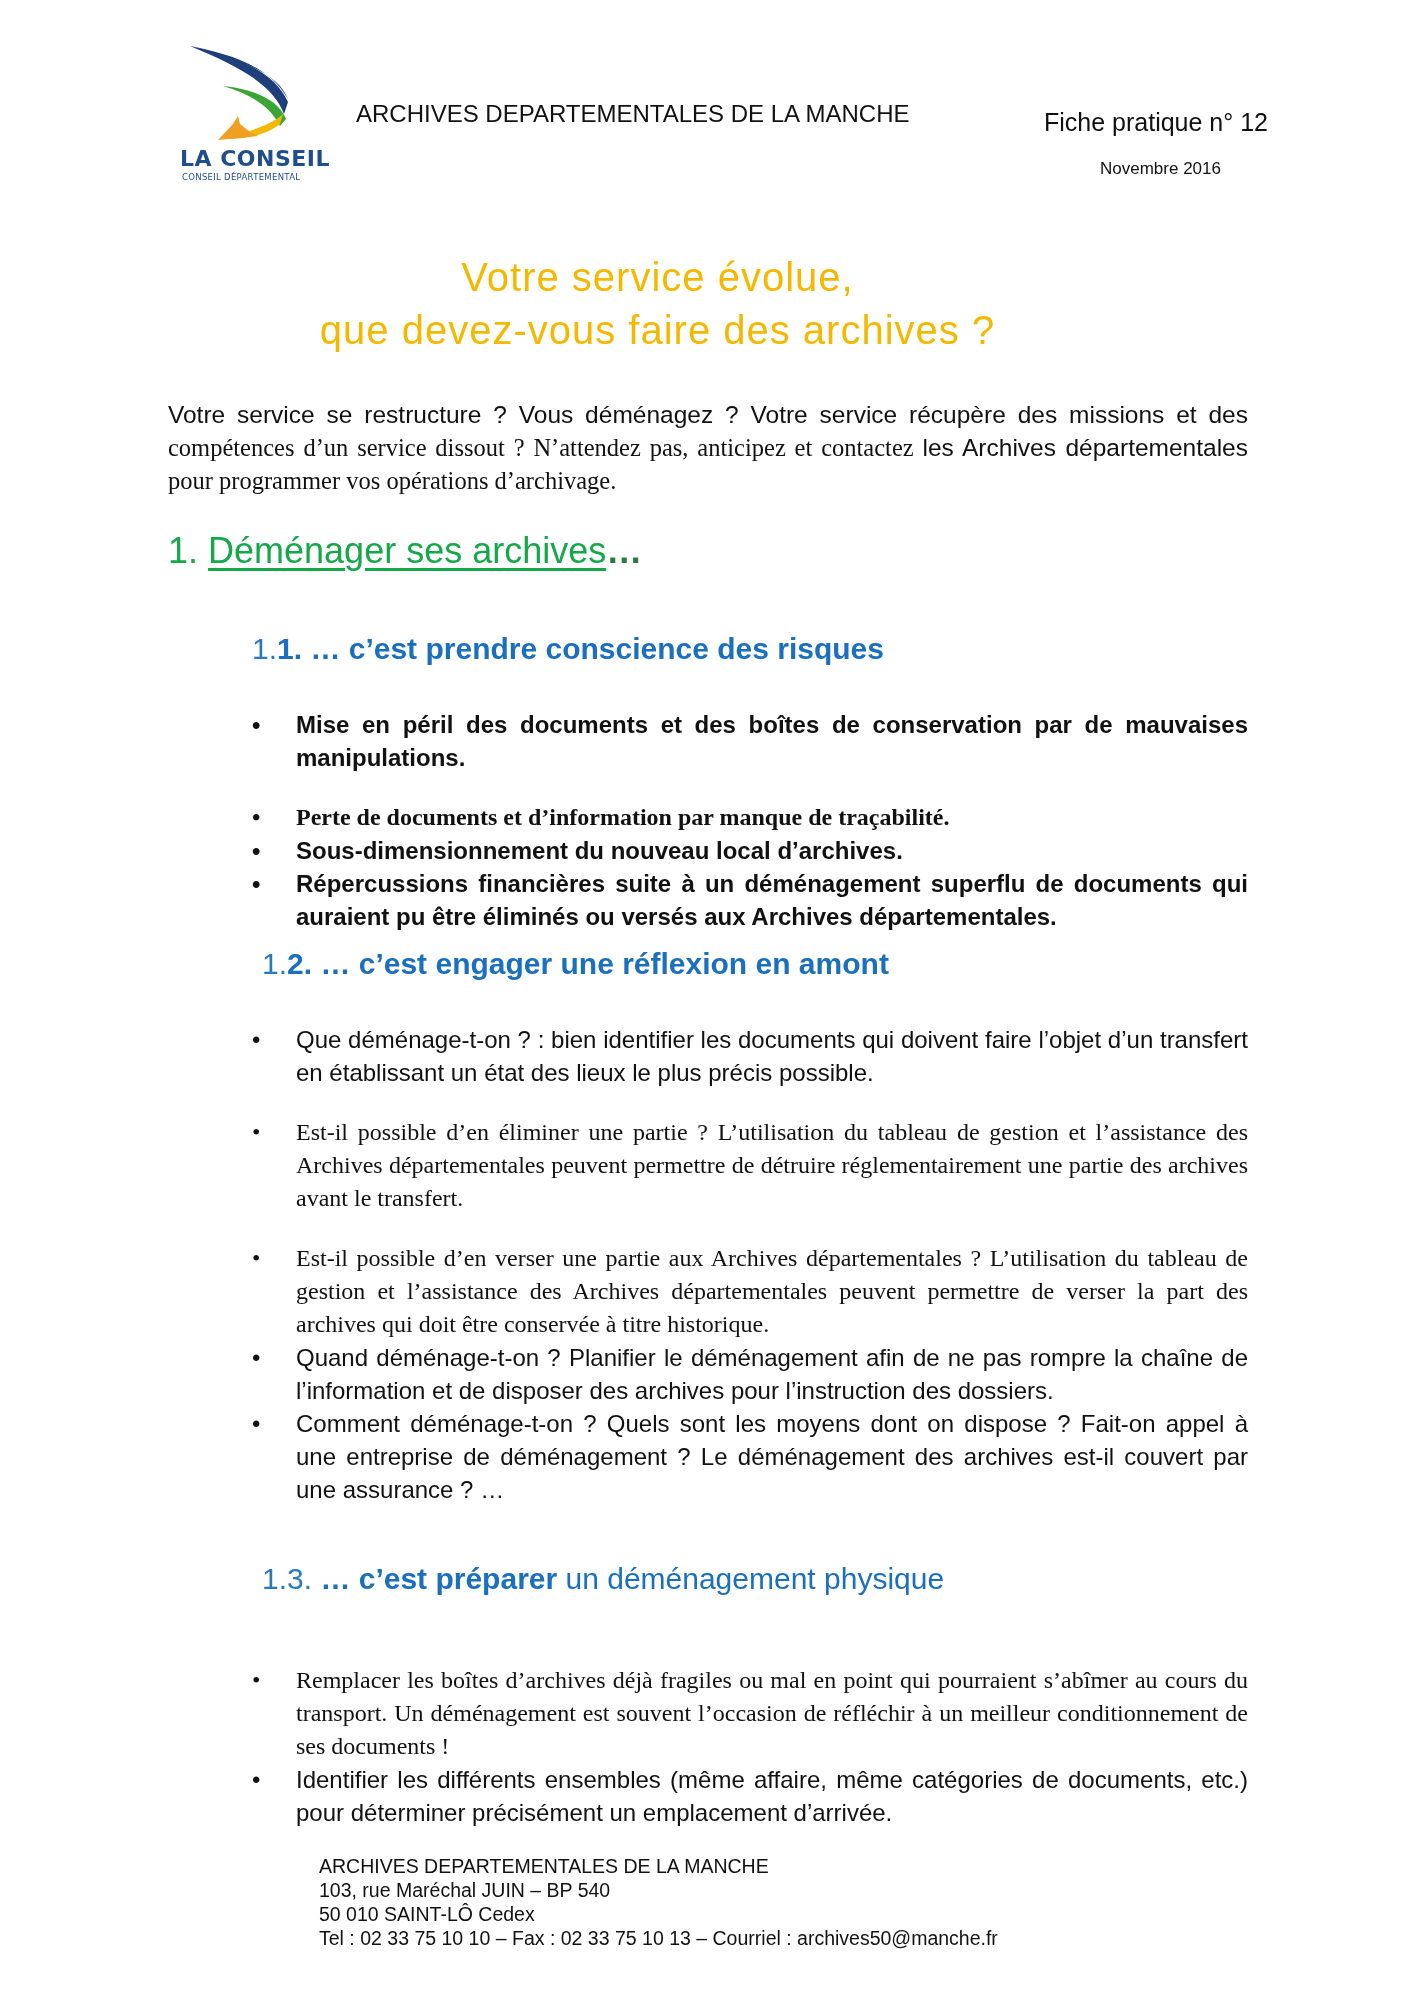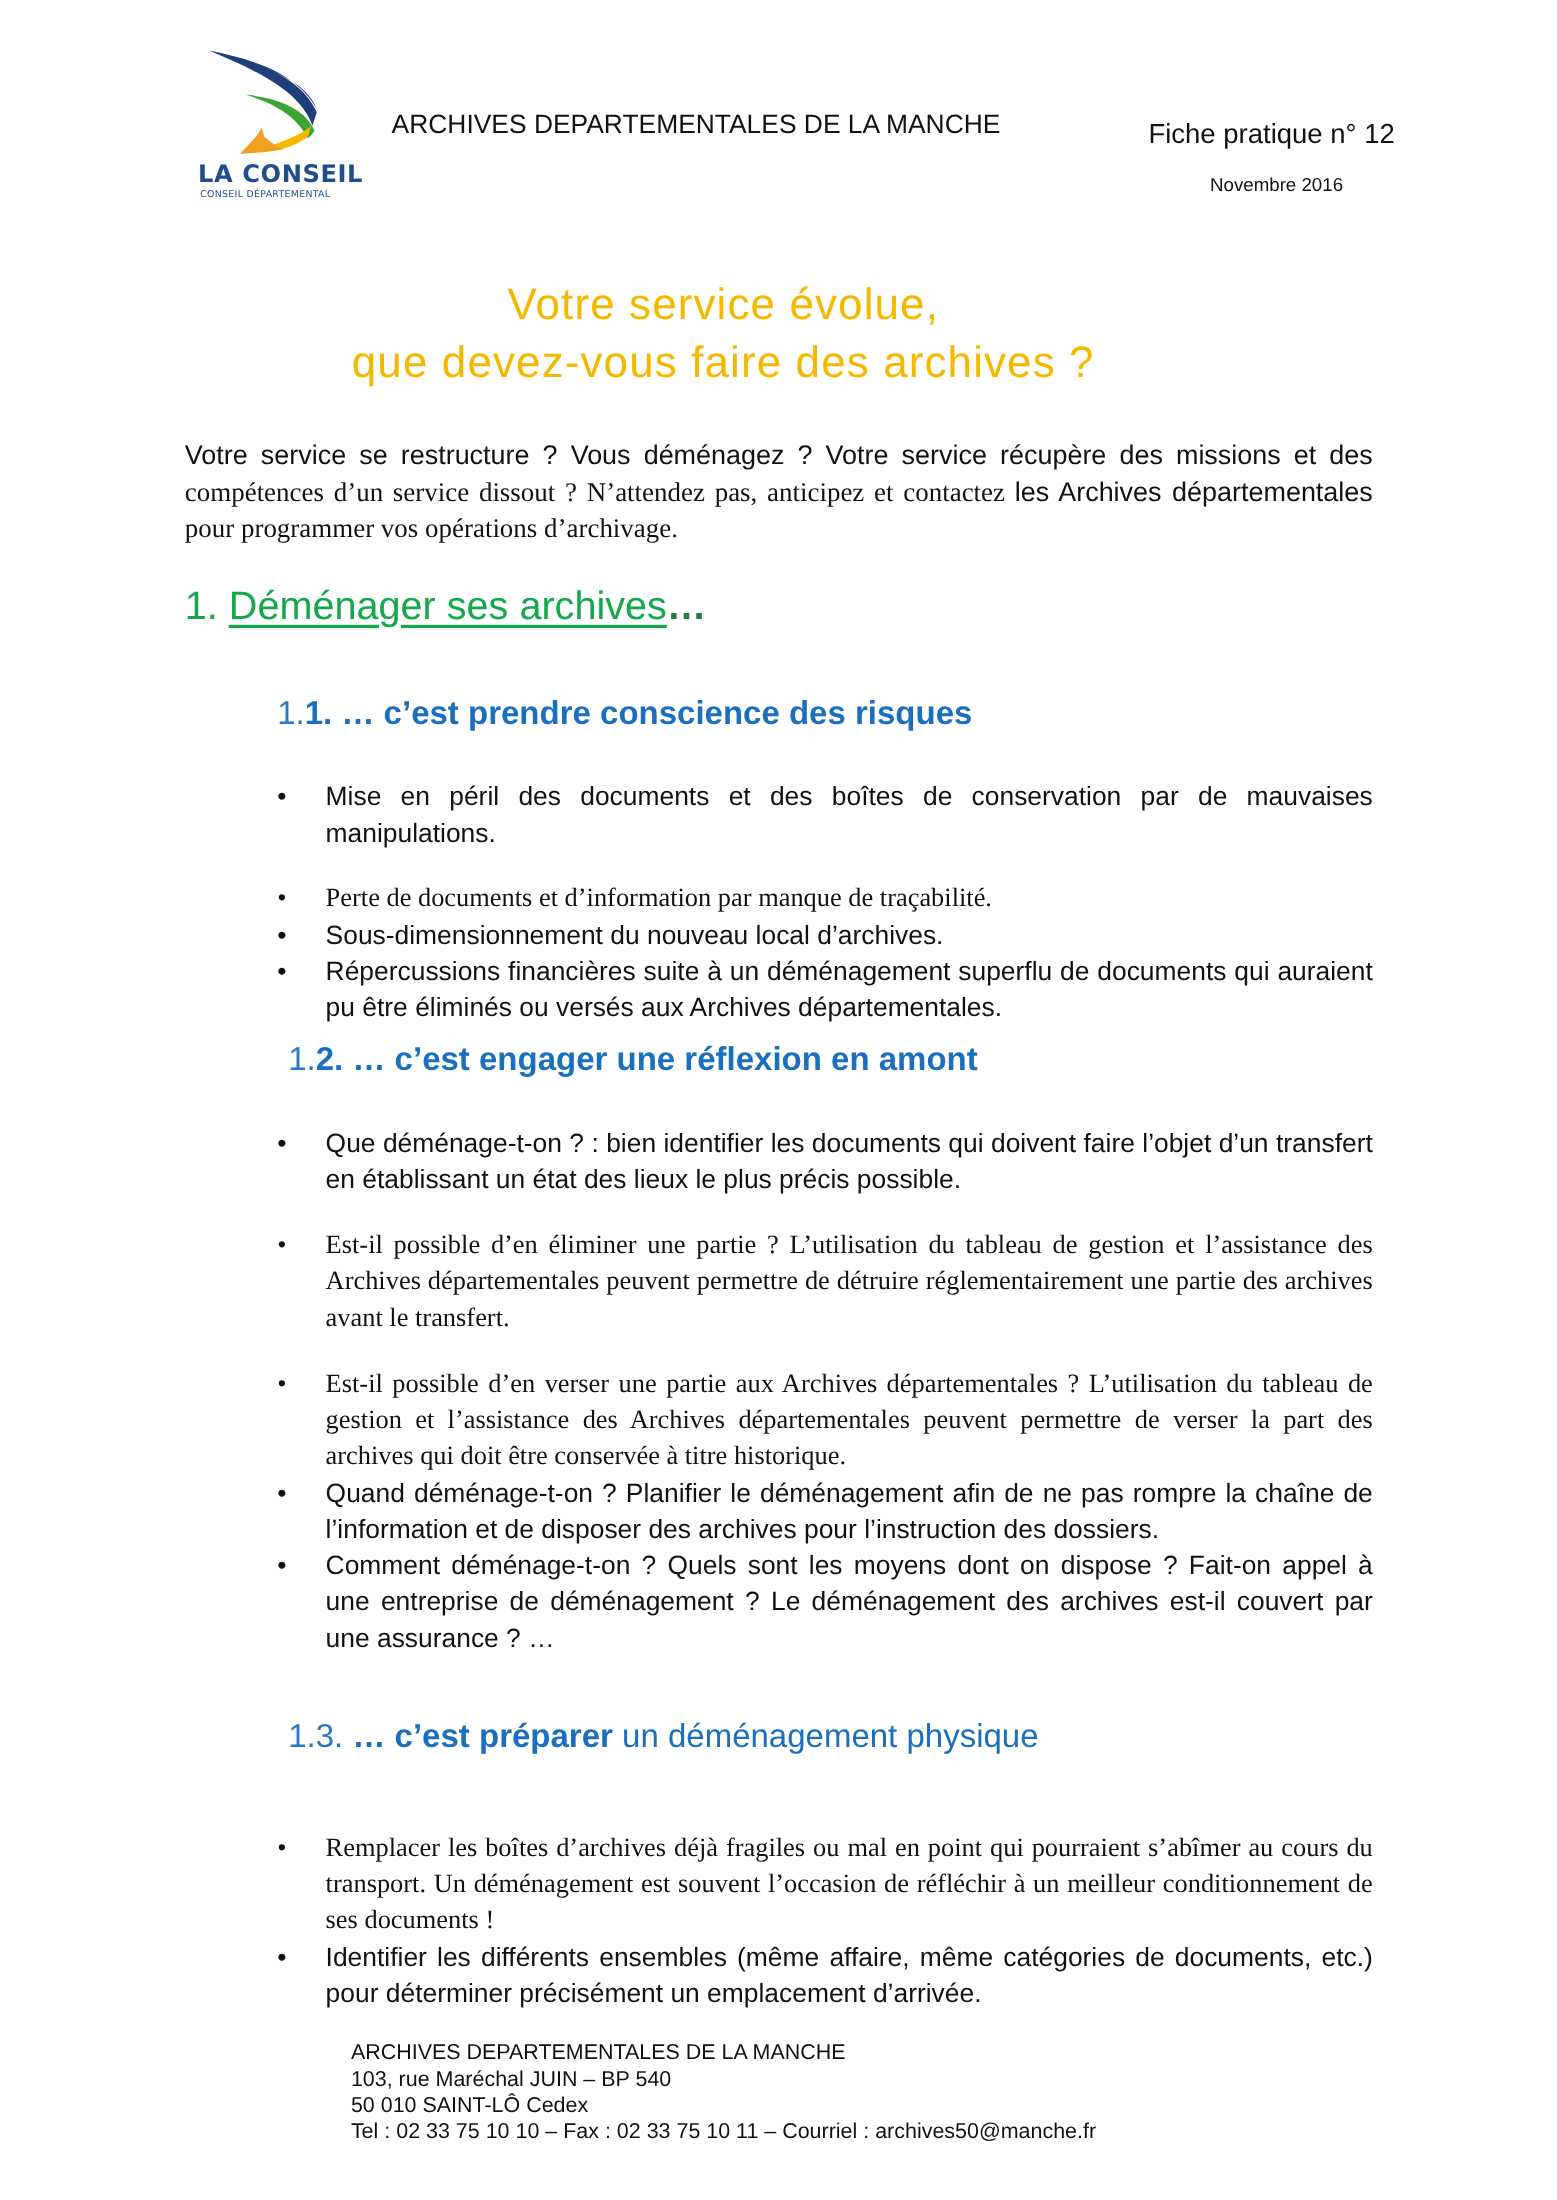--- a/index.html
+++ b/index.html
@@ -35,21 +35,21 @@
   .h2 .num-light { font-weight: normal; color: #2a78c2; }
   .h2 .light { font-weight: normal; }
   .h21 { left: 252px; top: 632px; }
   .h22 { left: 262px; top: 947px; }
   .h23 { left: 262px; top: 1562px; }
 
   
   ul.bullets { position: absolute; left: 252px; width: 996px; margin: 0; padding: 0; list-style: none; }
   ul.bullets li { position: relative; padding-left: 44px; font-size: 24px; line-height: 33px; text-align: justify; color: #111; }
   ul.bullets li::before { content: "•"; position: absolute; left: 0; top: 0; font-size: 24px; color: #111; }
-  .l1 { top: 708px; }
+  .l1 { top: 708px; font-weight: bold; }
   .l2 { top: 1023px; }
   .l3 { top: 1637px; }
 
   
   .footer { left: 319px; top: 1854px; font-size: 19.5px; line-height: 24px; color: #111; white-space: nowrap; }
   .footer div { margin: 0; }
 </style>
 </head>
 <body>
 
@@ -99,14 +99,14 @@
 <div class="abs h2 h23"><span class="num-light">1.3.</span><span> … c’est préparer</span><span class="light"> un déménagement physique</span></div>
 <ul class="bullets l3">
   <li class="serif">Remplacer les boîtes d’archives déjà fragiles ou mal en point qui pourraient s’abîmer au cours du transport. Un déménagement est souvent l’occasion de réfléchir à un meilleur conditionnement de ses documents !</li>
   <li>Identifier les différents ensembles (même affaire, même catégories de documents, etc.) pour déterminer précisément un emplacement d’arrivée.</li>
 </ul>
 
 <div class="abs footer">
   <div>ARCHIVES DEPARTEMENTALES DE LA MANCHE</div>
   <div>103, rue Maréchal JUIN – BP 540</div>
   <div>50 010 SAINT-LÔ Cedex</div>
-  <div>Tel : 02 33 75 10 10 – Fax : 02 33 75 10 11 – Courriel : archives50@manche.fr</div>
+  <div>Tel : 02 33 75 10 10 – Fax : 02 33 75 10 13 – Courriel : archives50@manche.fr</div>
 </div>
 
 </body></html>

